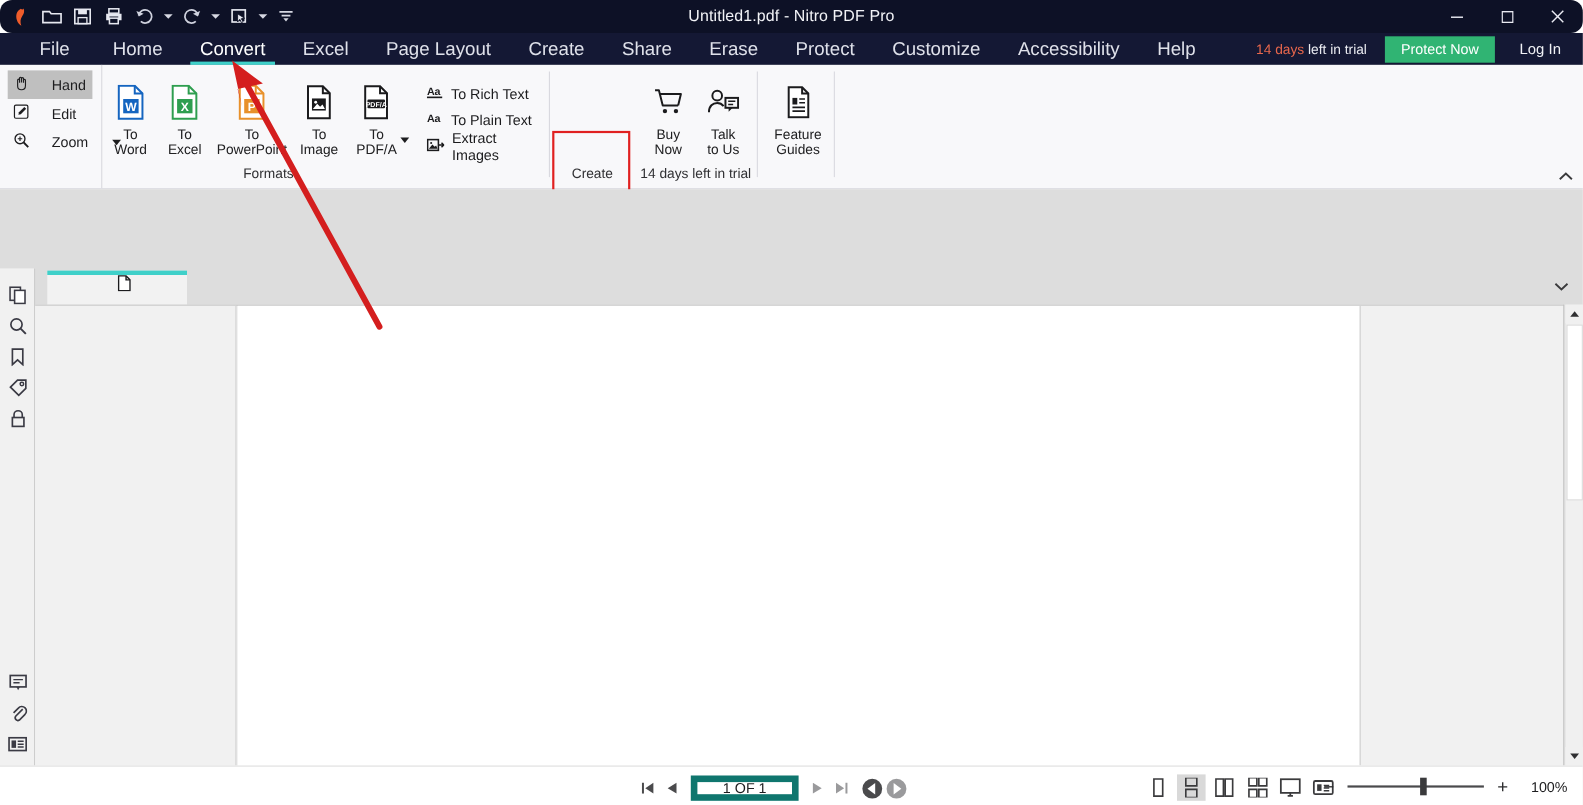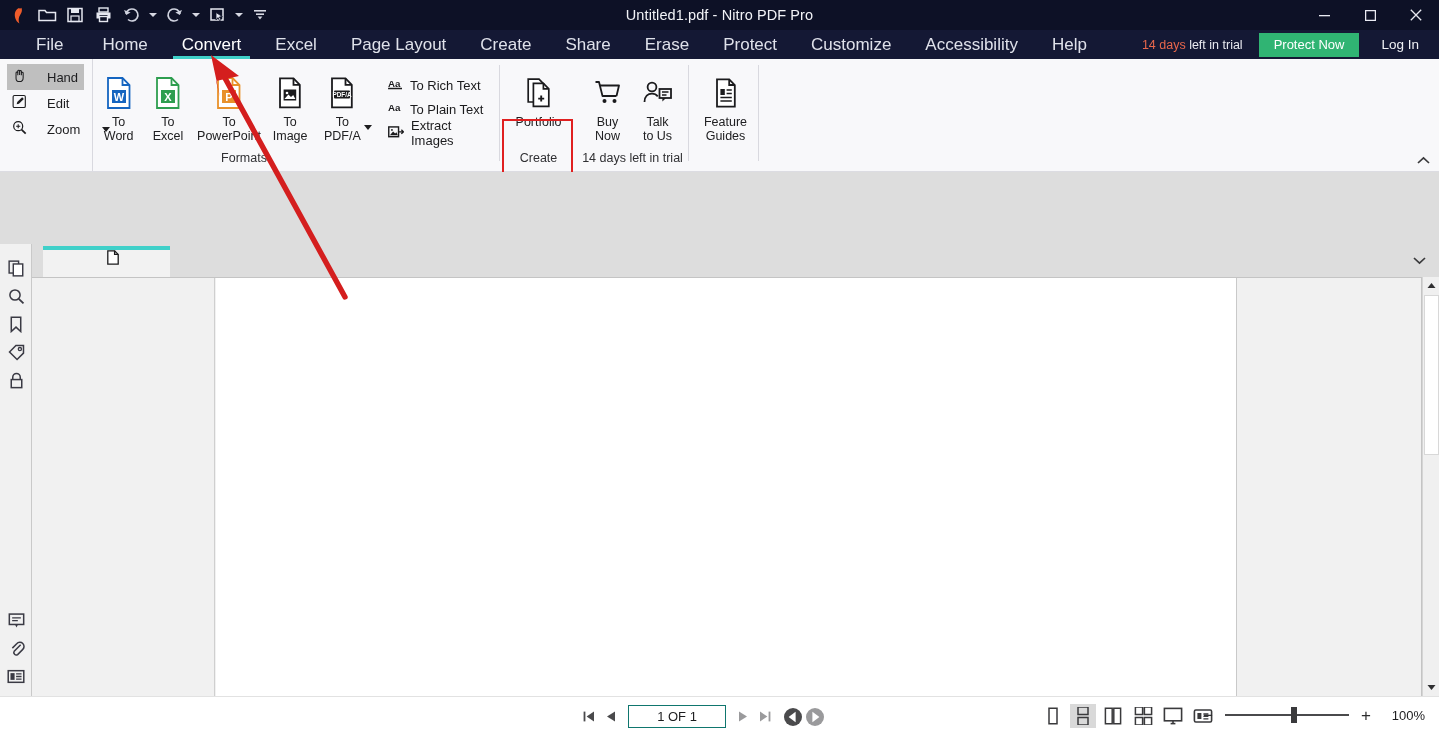--- a/index.html
+++ b/index.html
@@ -8,21 +8,21 @@
     overflow: hidden;
     font-family: "Liberation Sans", sans-serif;
     background: #ffffff;
   }
   #app { position: relative; width: 1439px; height: 732px; }
 
   
   .titlebar {
     position: absolute; left: 0; top: 0; width: 1439px; height: 30px;
     background: #0d1126;
-    display: flex; align-items: center;
+    display: flex; align-items: center; border-radius: 11px;
   }
   .qat { display: flex; align-items: center; height: 30px; padding-left: 6px; gap: 2px; }
   .qat-btn {
     width: 26px; height: 26px; display: flex; align-items: center; justify-content: center;
     cursor: pointer;
   }
   .qat-btn svg { display: block; }
   .qat-caret {
     width: 13px; height: 26px; display: flex; align-items: center; justify-content: center;
     cursor: pointer;
@@ -197,21 +197,21 @@
     display: flex; align-items: center;
   }
   .nav-grp {
     position: absolute; left: 578px; top: 8px; display: flex; align-items: center; gap: 0;
   }
   .nav-btn {
     width: 22px; height: 22px; display: flex; align-items: center; justify-content: center;
     cursor: pointer;
   }
   .pagebox {
-    width: 98px; height: 23px; border: 1px solid #0f766e; background: #ffffff;
+    width: 98px; height: 23px; border: 6px solid #0f766e; background: #ffffff;
     display: flex; align-items: center; justify-content: center;
     font-size: 13px; color: #1d1d1f; margin: 0 6px; cursor: text;
   }
   .view-grp {
     position: absolute; left: 1040px; top: 7px; display: flex; align-items: center; gap: 4px;
   }
   .view-btn {
     width: 26px; height: 24px; display: flex; align-items: center; justify-content: center;
     cursor: pointer;
   }
@@ -490,33 +490,20 @@
             </span>
             <span>Extract Images</span>
           </div>
         </div>
       </div>
       <div class="group-label" style="left:-100px; width:500px;">Formats</div>
       <div class="group-sep" style="right:0;"></div>
     </div>
 
     <div class="group" style="left:502px; width:73px;">
-      <div class="group-items" style="justify-content:center;">
-        <div class="bigbtn wide2">
-          <span class="ico">
-            <svg width="26" height="30" viewBox="0 0 26 30">
-              <path d="M2.2 1.2 L13 1.2 L17.6 5.8 L17.6 24 L2.2 24 Z" fill="#ffffff" stroke="#1b1b1d" stroke-width="1.7"></path>
-              <path d="M7.4 5.4 L17.4 5.4 L22.8 10.8 L22.8 28.4 L7.4 28.4 Z" fill="#ffffff" stroke="#1b1b1d" stroke-width="1.7"></path>
-              <path d="M17.4 5.4 L17.4 10.8 L22.8 10.8" fill="none" stroke="#1b1b1d" stroke-width="1.7"></path>
-              <path d="M15.2 17.6 L15.2 23.6 M12.2 20.6 L18.2 20.6" stroke="#1b1b1d" stroke-width="1.9"></path>
-            </svg>
-          </span>
-          <span class="cap">Portfolio</span>
-        </div>
-      </div>
       <div class="group-label">Create</div>
     </div>
     <div class="create-box" style="left:502px; top:60px; width:71px; height:111px;"></div>
 
     <div class="group" style="left:576px; width:113px;">
       <div class="group-items" style="justify-content:center;">
         <div class="bigbtn">
           <span class="ico">
             <svg width="28" height="28" viewBox="0 0 28 28">
               <path d="M1.5 3 L5 3 L8.5 17 L22.5 17" fill="none" stroke="#1b1b1d" stroke-width="1.8" stroke-linejoin="round"></path>

